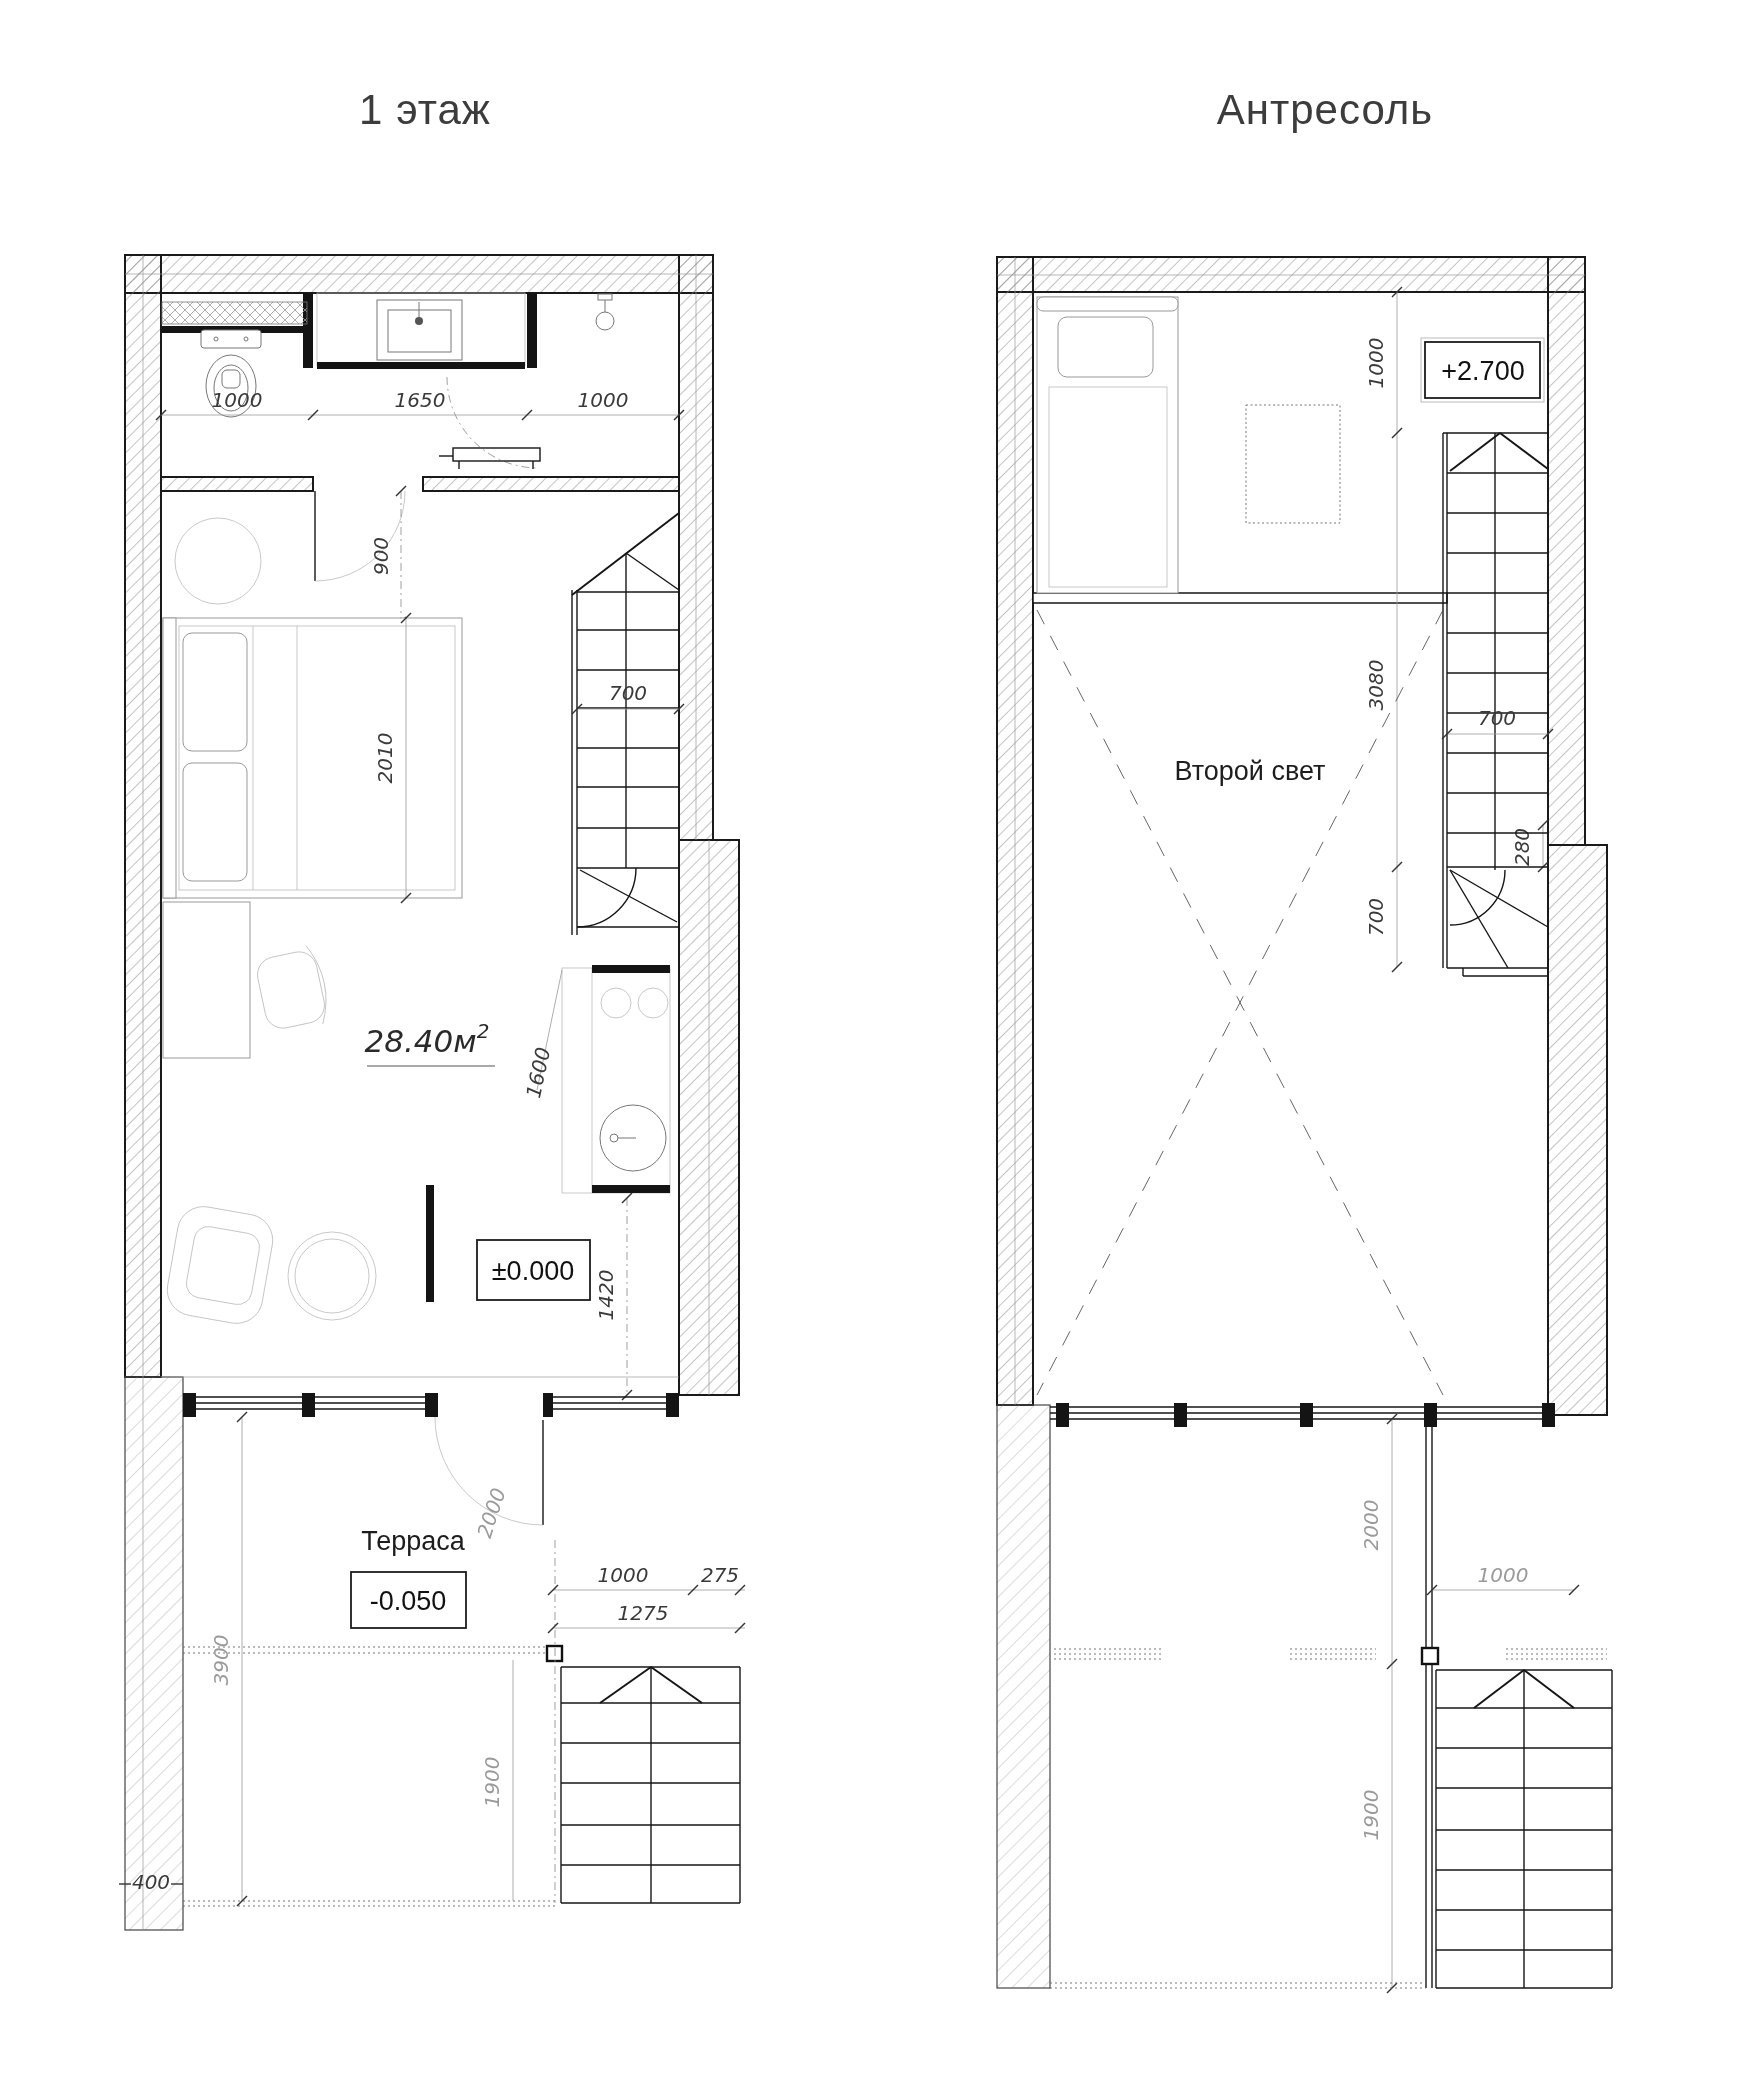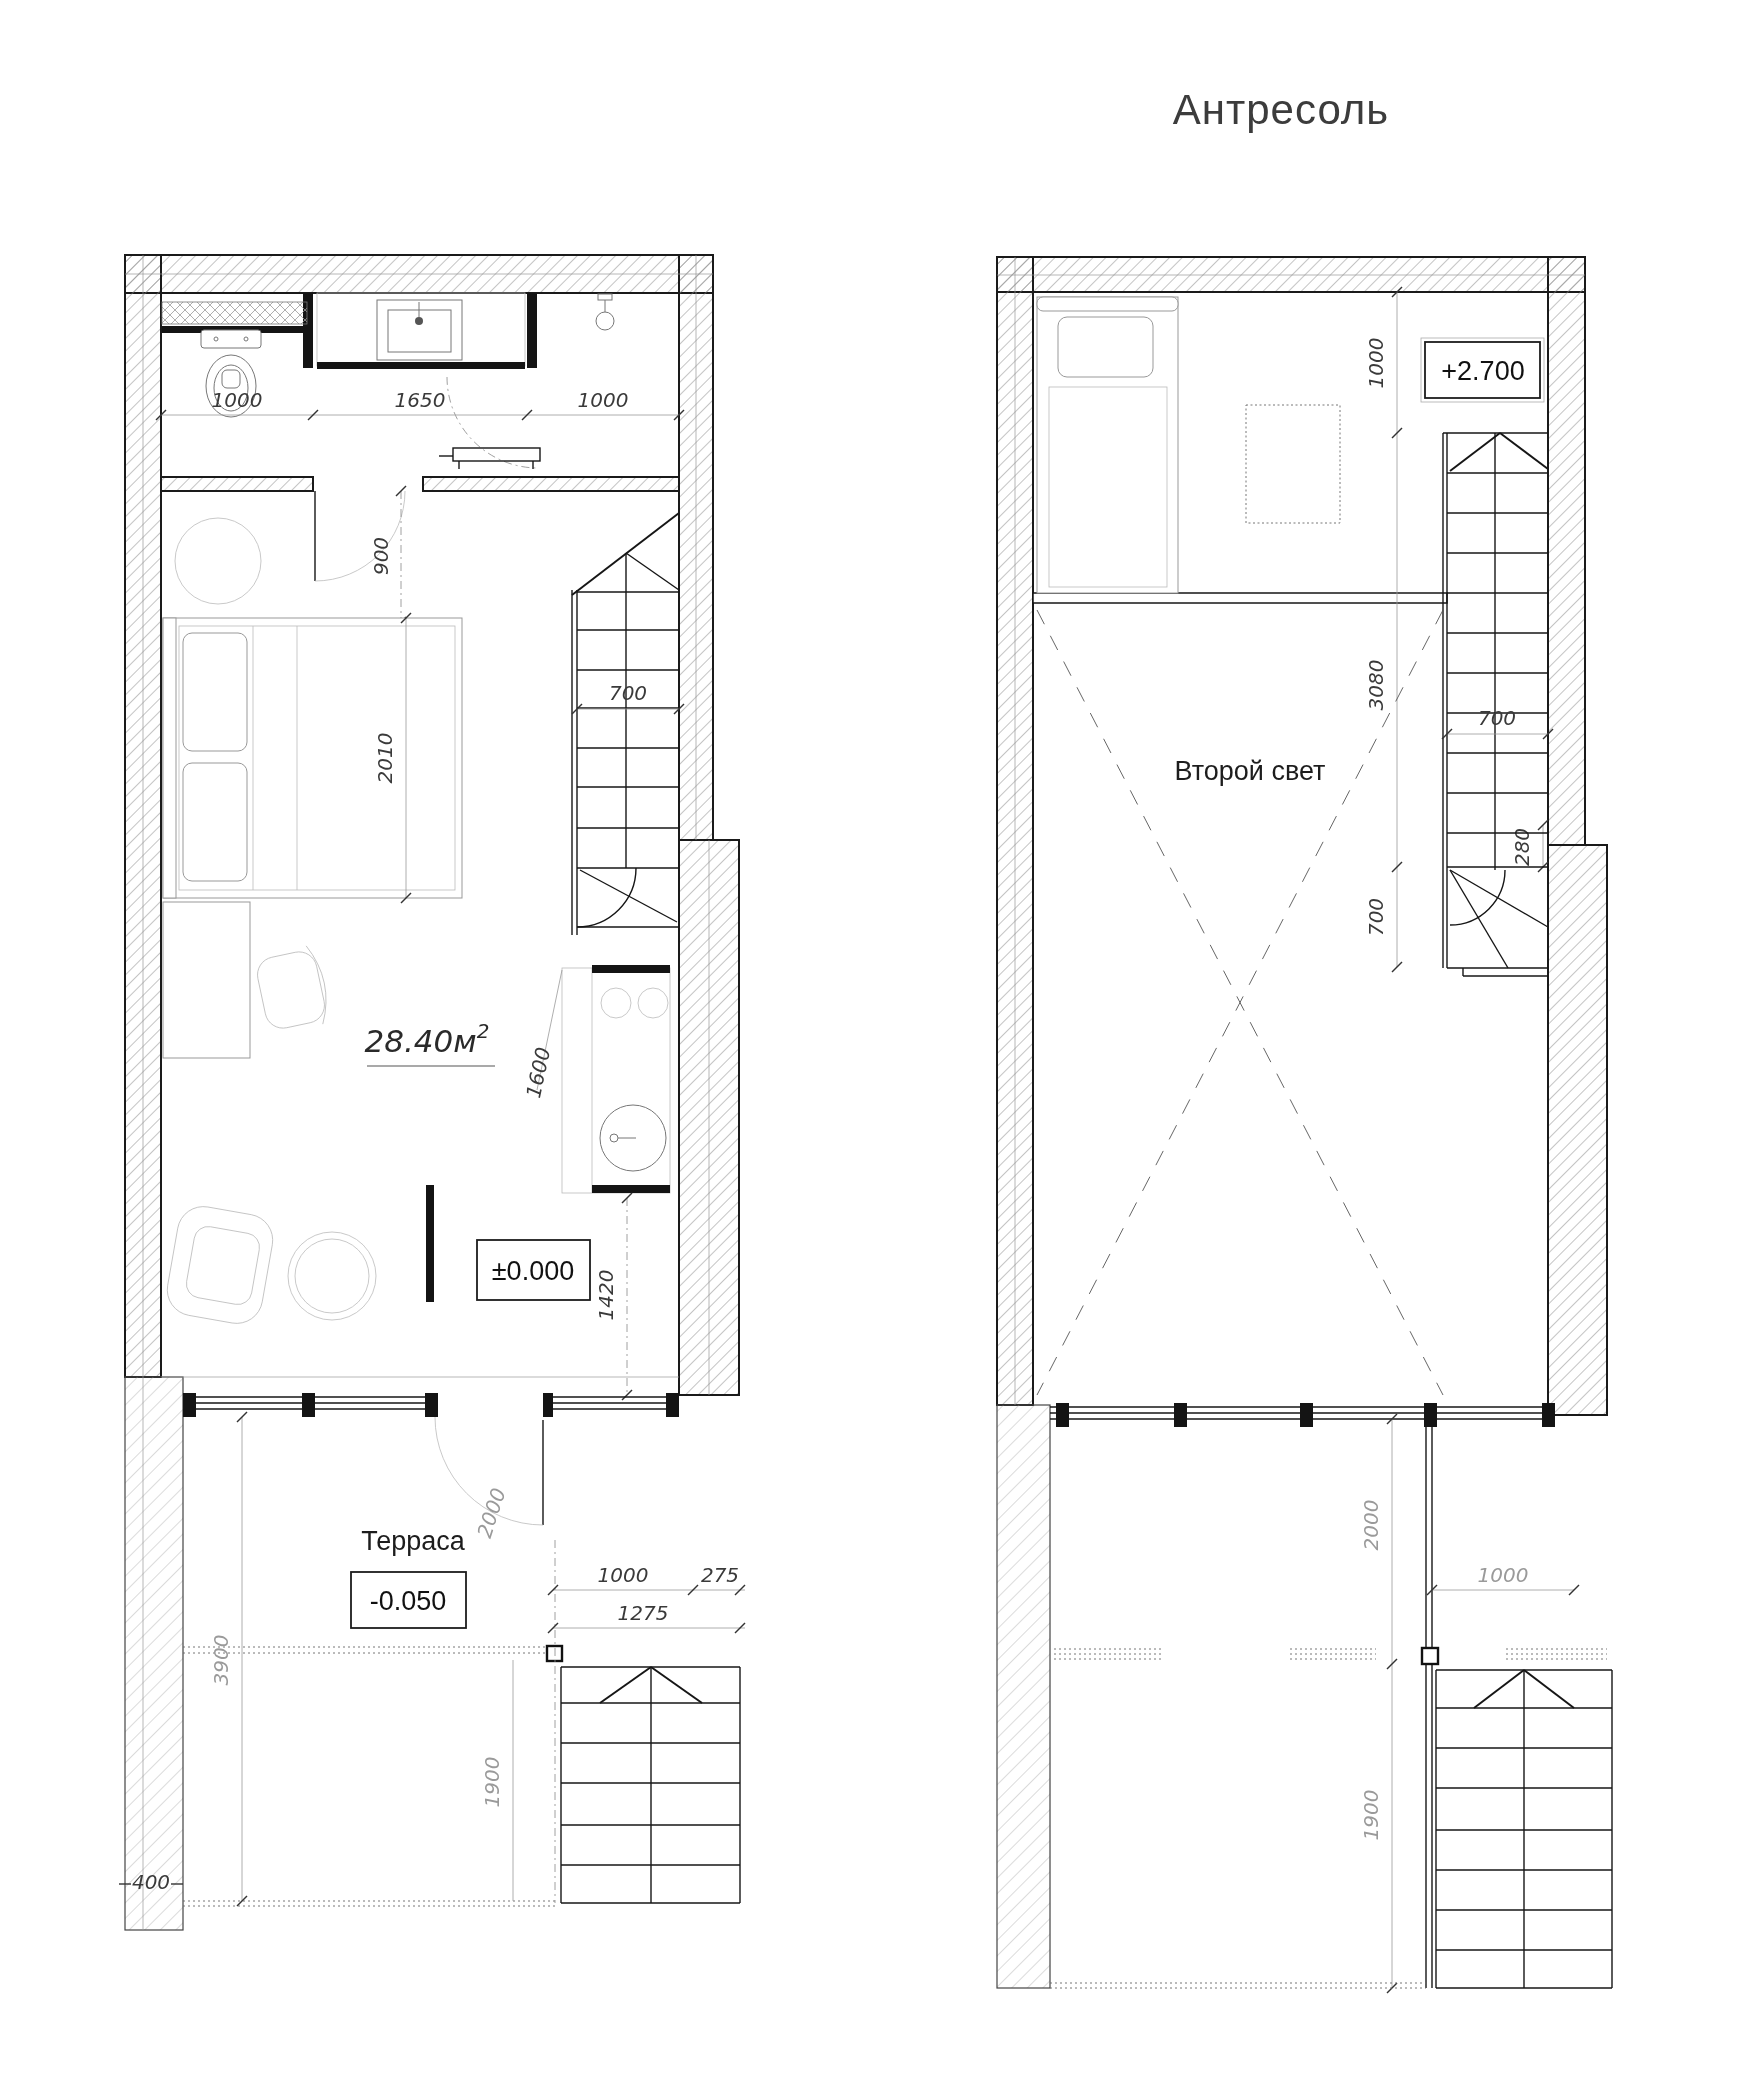--- a/index.html
+++ b/index.html
@@ -1,21 +1,21 @@
 <!DOCTYPE html>
 <html><head>
 <meta charset="utf-8">
 <style>
   html,body{margin:0;padding:0;background:#fff;}
   #stage{position:relative;width:1749px;height:2100px;background:#ffffff;overflow:hidden;
          font-family:"Liberation Sans", sans-serif;}
   .plan-title{position:absolute;width:660px;text-align:center;top:86px;
               font-size:42px;color:#3c3c3c;letter-spacing:1px;}
   #title-floor1{left:95px;}
-  #title-mezzanine{left:951px;}
+  #title-mezzanine{left:995px;}
   svg{position:absolute;}
   #svg-floor1{left:95px;top:190px;}
   #svg-mezzanine{left:995px;top:215px;}
   .wall{fill:url(#h1);stroke:#1a1a1a;stroke-width:2;}
   .wall2{fill:url(#h2);stroke:#1a1a1a;stroke-width:2;}
   .wallL{fill:url(#hl1);stroke:#444;stroke-width:1.2;}
   .wallL2{fill:url(#hl2);stroke:#444;stroke-width:1.2;}
   .solid{fill:#141414;stroke:none;}
   .mid{stroke:#9a9a9a;stroke-width:0.7;fill:none;}
   .furn{stroke:#999;stroke-width:1;fill:#fff;}
@@ -35,20 +35,21 @@
   .area{font:italic 31px "DejaVu Sans", sans-serif;fill:#2a2a2a;}
   .lvlbox{fill:#fff;stroke:#1c1c1c;stroke-width:1.8;}
   .lvlbox-outer{fill:none;stroke:#aaa;stroke-width:0.8;}
   text{text-anchor:middle;}
 </style>
 </head>
 <body>
 
 <div id="stage">
 
+  <div class="plan-title" id="title-floor1">1 этаж</div>
   <div class="plan-title" id="title-mezzanine">Антресоль</div>
 
   <svg id="svg-floor1" width="660" height="1750" viewBox="0 0 660 1750">
     <defs>
       <pattern id="h1" width="9" height="9" patternUnits="userSpaceOnUse" patternTransform="rotate(45)">
         <line x1="0" y1="0" x2="0" y2="9" stroke="#8a8a8a" stroke-width="1"></line>
       </pattern>
       <pattern id="hl1" width="11" height="11" patternUnits="userSpaceOnUse" patternTransform="rotate(45)">
         <line x1="0" y1="0" x2="0" y2="11" stroke="#b8b8b8" stroke-width="1"></line>
       </pattern>

